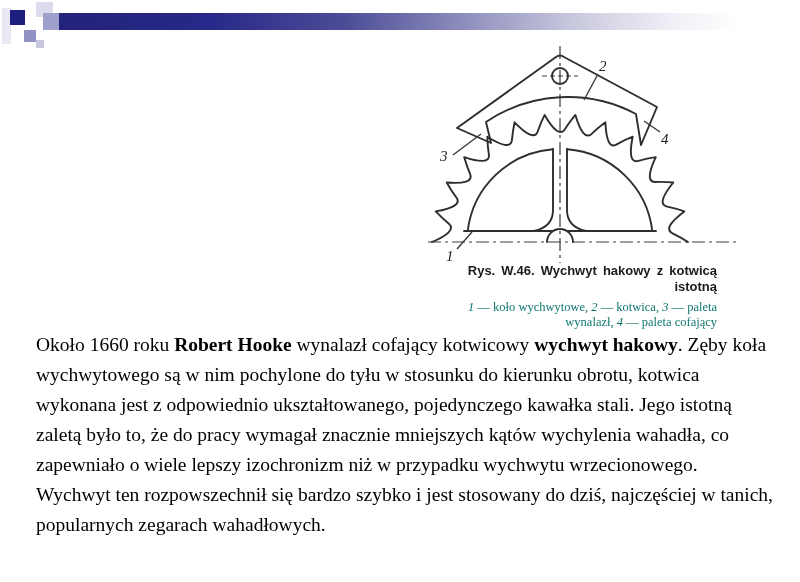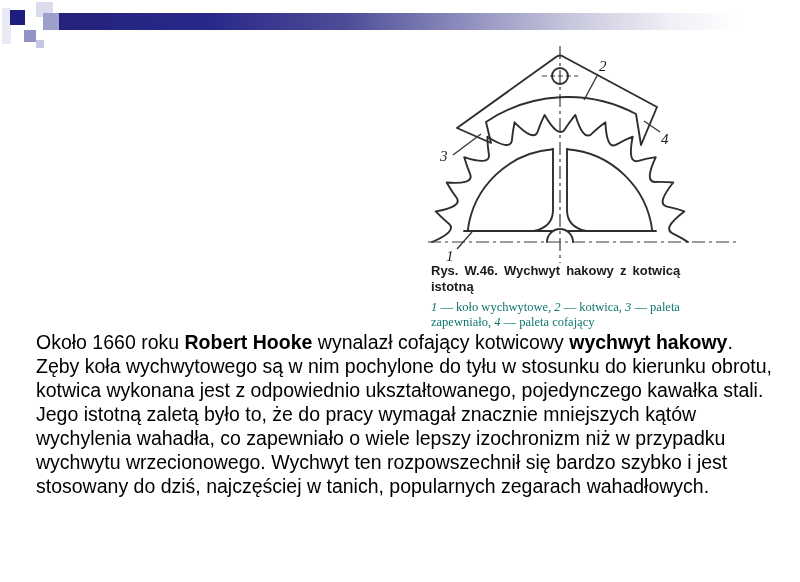--- a/index.html
+++ b/index.html
@@ -16,30 +16,30 @@
   .sq-med{left:43px;top:13px;width:16px;height:17px;background:#9f9fcb;}
   .sq-med2{left:24px;top:30px;width:12px;height:12px;background:#9191c4;}
   .sq-pale2{left:36px;top:40px;width:8px;height:8px;background:#c6c6e0;}
   .bar{position:absolute;left:59px;top:13px;width:679px;height:17px;
        background:linear-gradient(90deg,#23237c 0%,#28288a 22%,#4c4c97 42%,
                   #8f8fbe 60%,#c9c9de 76%,#efeff6 90%,#ffffff 100%);}
 
   
   .fig{position:absolute;left:424px;top:42px;width:330px;height:300px;margin:0;}
   .fig svg{position:absolute;left:0;top:0;}
-  .cap{position:absolute;left:7px;top:221px;width:286px;color:#1b1b1b;}
+  .cap{position:absolute;left:7px;top:221px;width:286px;color:#1b1b1b;text-align:right;}
   .cap-title{font-family:"Liberation Sans",sans-serif;font-weight:bold;
              font-size:13px;line-height:15.5px;word-spacing:2.5px;}
   .cap-legend{margin-top:6px;font-family:"Liberation Serif",serif;
               font-size:12.5px;line-height:14.5px;color:#0f766e;}
 
   
   .body-text{position:absolute;left:36px;top:330px;width:740px;margin:0;
-             font-family:Liberation Sans, sans-serif;font-size:19.5px;
-             line-height:24px;color:#000;}
+             font-family:Liberation Serif, serif;font-size:19.5px;
+             line-height:30px;color:#000;}
   .b{font-weight:bold;}
   .i{font-style:italic;}
 </style>
 </head>
 <body>
 
 <div class="slide">
 
   <div class="deco">
     <div class="sq sq-strip"></div>
@@ -75,20 +75,20 @@
         <text x="16" y="119" fill="#1f1f1f" font-family="&quot;Liberation Serif&quot;, serif" font-size="15" font-style="italic">3</text>
         <text x="237" y="102" fill="#1f1f1f" font-family="&quot;Liberation Serif&quot;, serif" font-size="15" font-style="italic">4</text>
       </svg>
     <figcaption class="cap">
       <div class="cap-title">
         <div>Rys. W.46. Wychwyt hakowy z kotwicą</div>
         <div>istotną</div>
       </div>
       <div class="cap-legend">
         <div><span class="i">1</span><span> — koło wychwytowe, </span><span class="i">2</span><span> — kotwica, </span><span class="i">3</span><span> — paleta</span></div>
-        <div><span>zapewniało, </span><span class="i">4</span><span> — paleta cofający</span></div>
+        <div><span>wynalazł, </span><span class="i">4</span><span> — paleta cofający</span></div>
       </div>
     </figcaption>
   </figure>
 
   <p class="body-text"><span>Około 1660 roku </span><span class="b">Robert Hooke</span><span> wynalazł cofający kotwicowy </span><span class="b">wychwyt hakowy</span><span>. Zęby koła wychwytowego są w nim pochylone do tyłu w stosunku do kierunku obrotu, kotwica wykonana jest z odpowiednio ukształtowanego, pojedynczego kawałka stali. Jego istotną zaletą było to, że do pracy wymagał znacznie mniejszych kątów wychylenia wahadła, co zapewniało o wiele lepszy izochronizm niż w przypadku wychwytu wrzecionowego. Wychwyt ten rozpowszechnił się bardzo szybko i jest stosowany do dziś, najczęściej w tanich, popularnych zegarach wahadłowych.</span></p>
 
 </div>
 
 </body></html>

